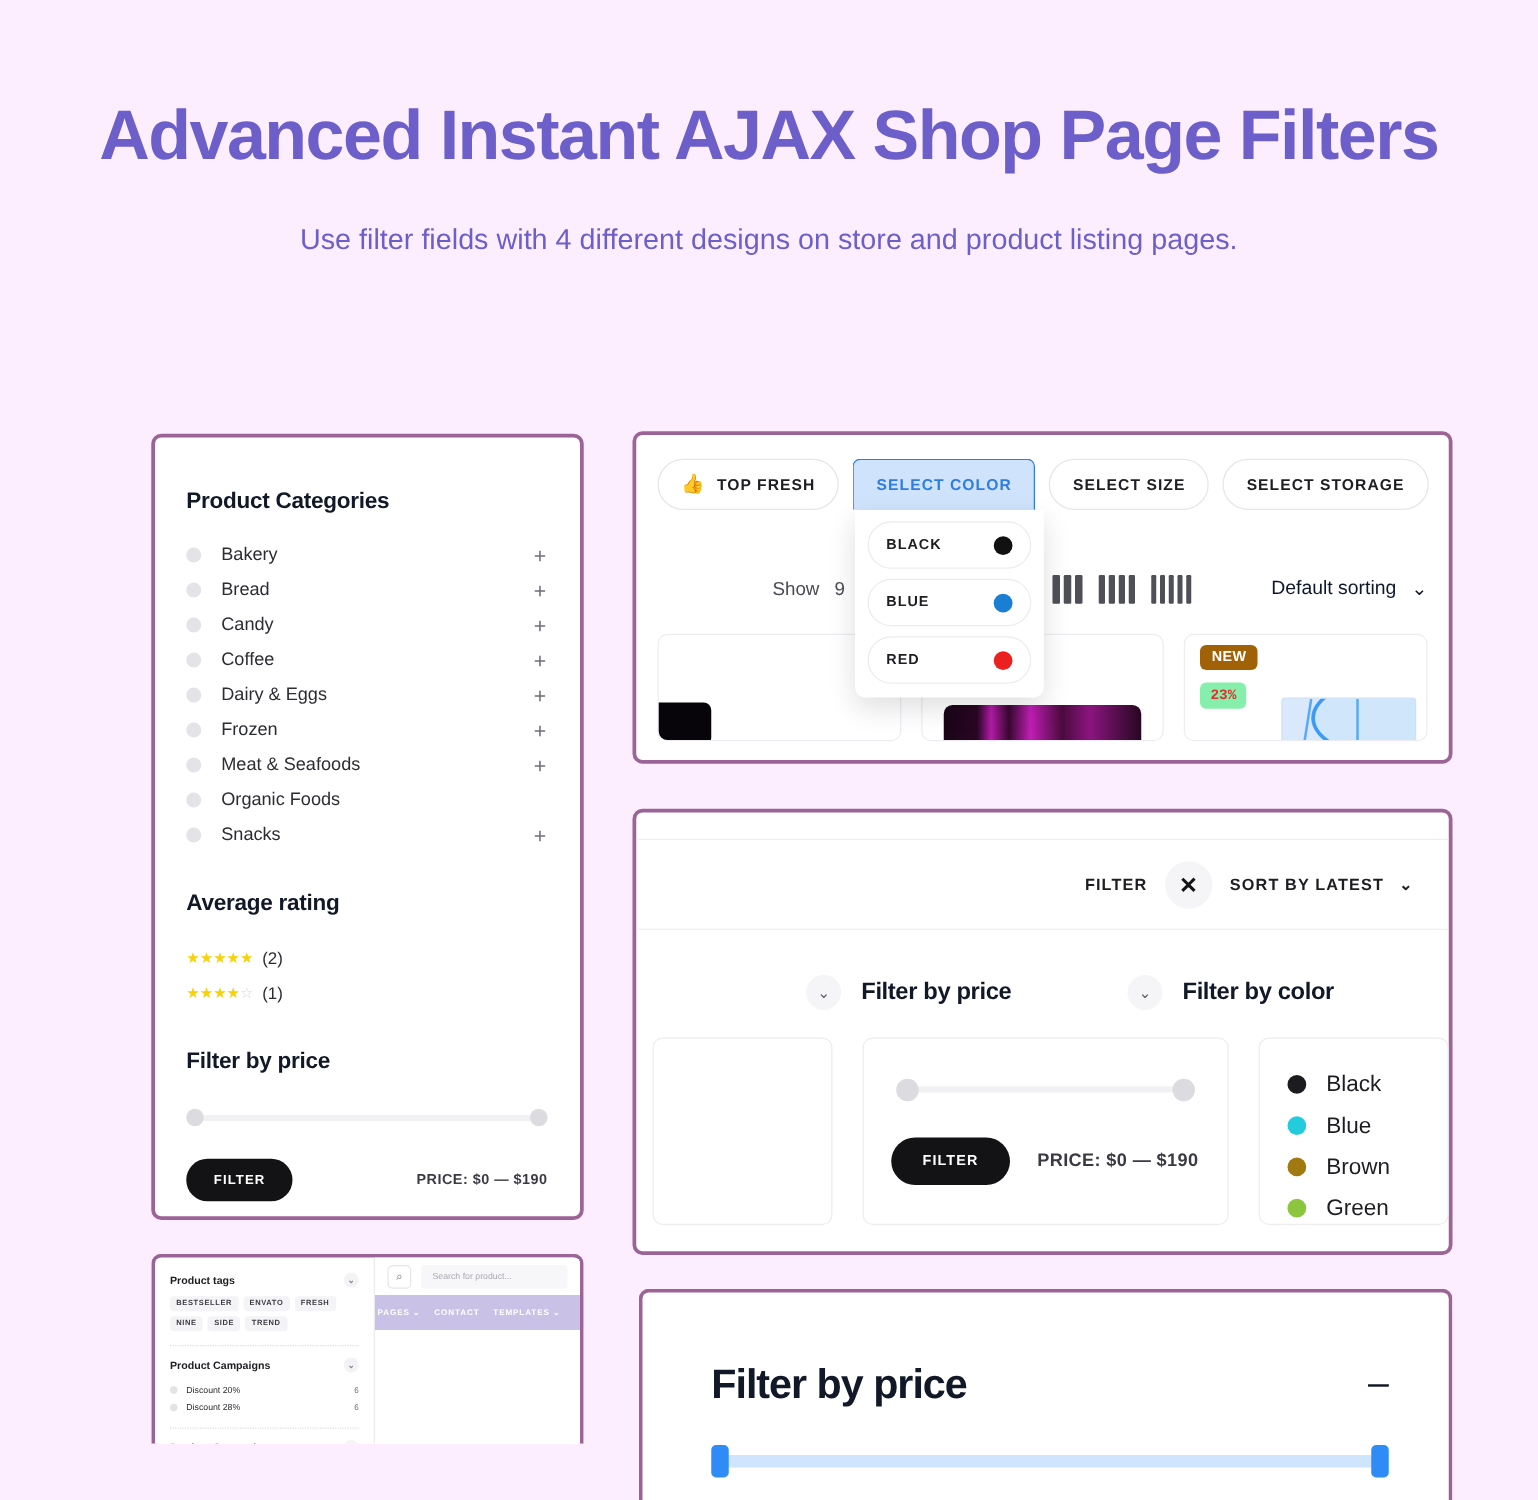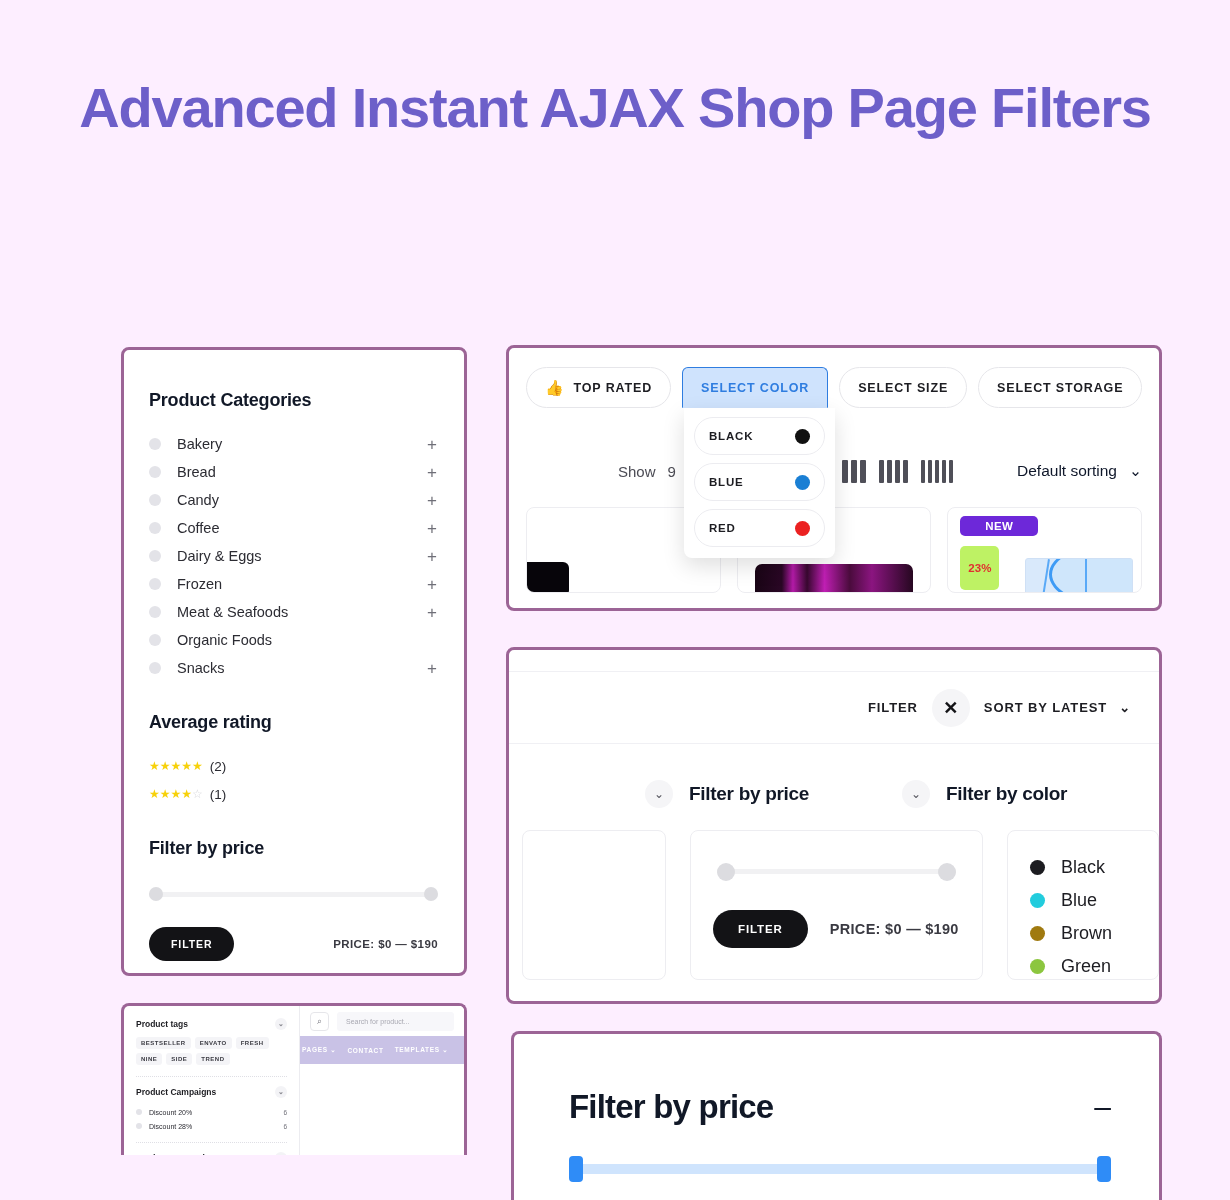--- a/index.html
+++ b/index.html
@@ -130,27 +130,27 @@
   .sortsel { margin-left: auto; display: flex; align-items: center; gap: 12px; cursor: pointer; }
   .sortsel span { font-size: 15.5px; color: #0f172a; }
   .caret { font-size: 12px; color: #4b4b54; }
 
   .cards { display: flex; gap: 16px; padding: 12px 17px 0 17px; }
   .pcard {
     flex: 1 1 0; height: 86px; border: 1px solid #ededf1; border-radius: 8px;
     position: relative; overflow: hidden; background: #fff;
   }
   .badge-new {
-    position: absolute; left: 12px; top: 8px; background: #6d28d9; color: #fff;
-    font-size: 11.5px; font-weight: 700; border-radius: 5px; padding: 4px 25px;
+    position: absolute; left: 12px; top: 8px; background: #a16207; color: #fff;
+    font-size: 11.5px; font-weight: 700; border-radius: 5px; padding: 4px 9px;
     letter-spacing: 0.3px; z-index: 3;
   }
   .badge-off {
-    position: absolute; left: 12px; top: 38px; background: #bef264; color: #e03030;
-    font-size: 11.5px; font-weight: 700; border-radius: 5px; padding: 16px 8px; z-index: 3;
+    position: absolute; left: 12px; top: 38px; background: #86efac; color: #e03030;
+    font-size: 11.5px; font-weight: 700; border-radius: 5px; padding: 4px 8px; z-index: 3; font-family: Liberation Mono, monospace;
   }
   .thumb-black {
     position: absolute; left: -10px; bottom: -4px; width: 52px; height: 34px;
     background: #07050a; border-radius: 6px;
   }
   .thumb-purple {
     position: absolute; left: 50%; transform: translateX(-50%); bottom: -6px;
     width: 158px; height: 34px; border-radius: 7px 7px 2px 2px;
     background: linear-gradient(90deg,#190515 0%,#2a0725 17%,#b41ba8 24%,#38082f 33%,#c01fb4 44%,#4a0b3c 60%,#8b1580 74%,#260720 100%);
   }
@@ -290,20 +290,21 @@
   .bl-crispy { font-size: 17px; font-weight: 700; color: #8f98a6; margin-top: 4px; letter-spacing: -0.4px; }
   .bl-ship { font-size: 7.5px; color: #9aa3b0; margin-top: 6px; }
 </style>
 </head>
 <body>
 
 <div class="page">
 
   <div class="hero">
     <h1 class="hero-title">Advanced Instant AJAX Shop Page Filters</h1>
+    <p class="hero-sub">Use filter fields with 4 different designs on store and product listing pages.</p>
   </div>
 
   <div class="panel panel-left">
     <div class="lw">
       <h3>Product Categories</h3>
 
       <div class="cat-row">
         <span class="cat-dot"></span>
         <span class="cat-label">Bakery</span>
         <span class="cat-plus">+</span>
@@ -374,21 +375,21 @@
         <button class="btn-filter">FILTER</button>
         <span class="price-text">PRICE: $0 — $190</span>
       </div>
     </div>
   </div>
 
   <div class="panel panel-rtop">
     <div class="chip-row">
       <div class="chip c1">
         <span class="chip-icon">👍</span>
-        <span>TOP RATED</span>
+        <span>TOP FRESH</span>
       </div>
       <div class="chip c2 active">
         <span>SELECT COLOR</span>
       </div>
       <div class="chip c3">
         <span>SELECT SIZE</span>
       </div>
       <div class="chip c4">
         <span>SELECT STORAGE</span>
       </div>

